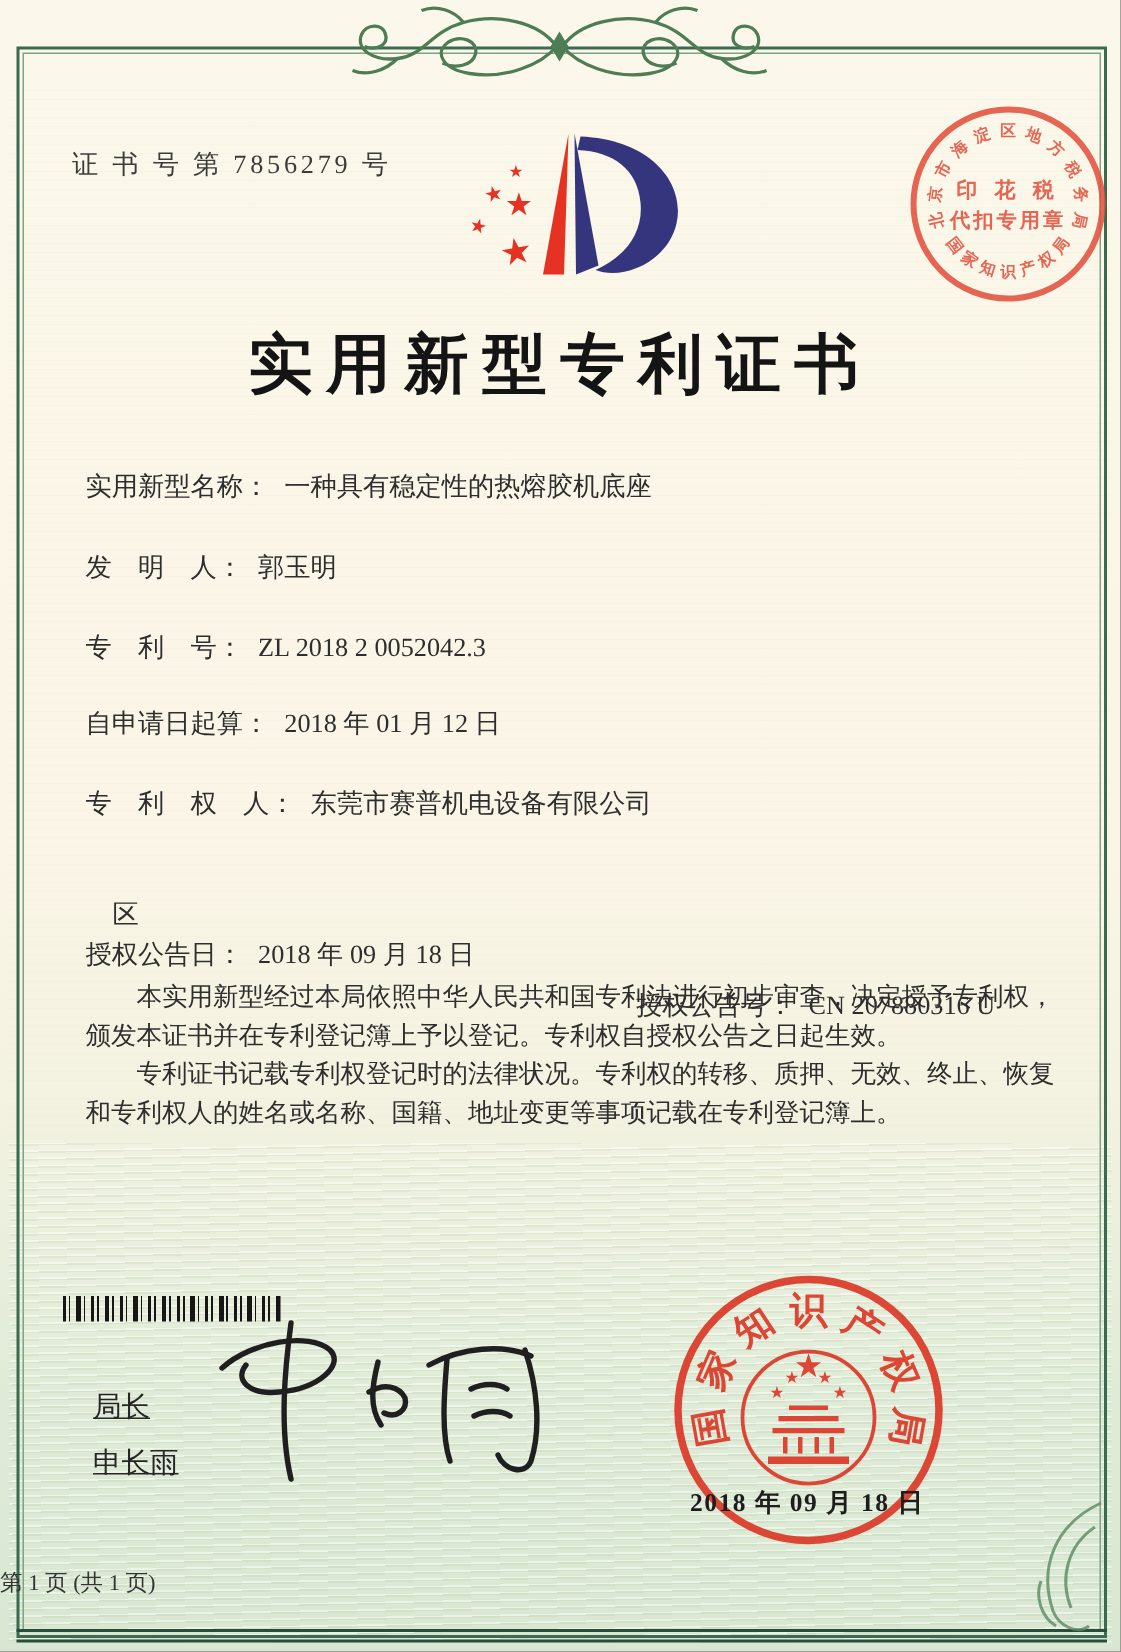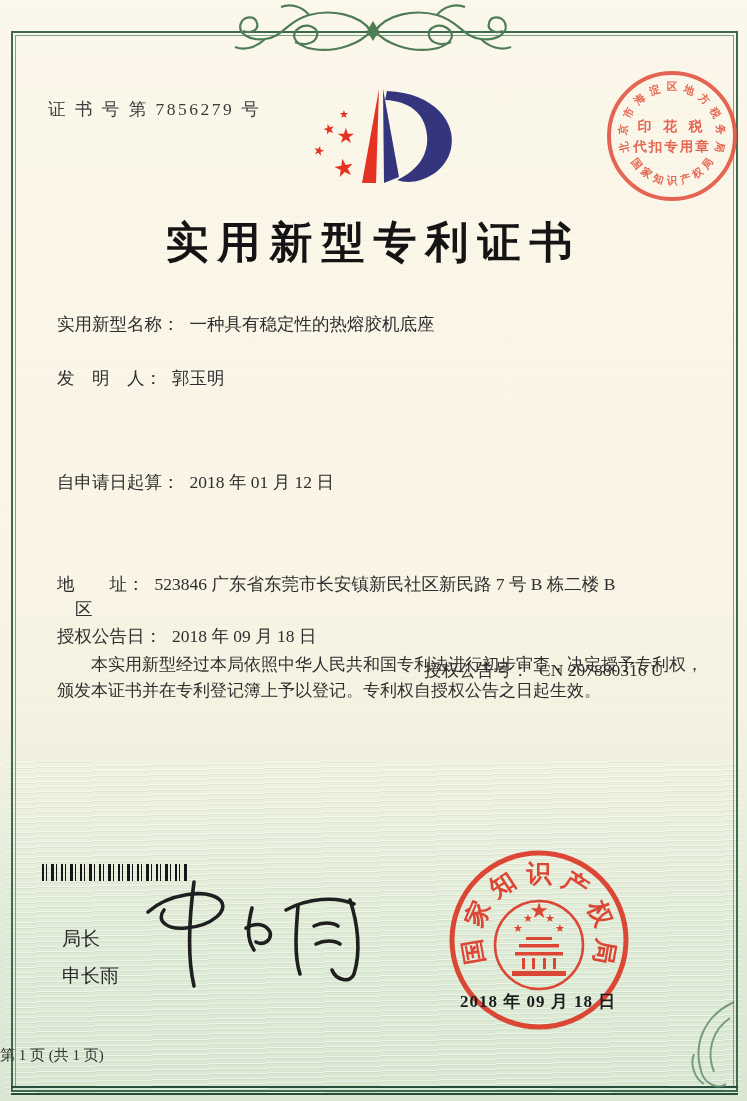--- a/index.html
+++ b/index.html
@@ -28,21 +28,21 @@
   .field{position:absolute;left:57px;font-size:17.5px;white-space:nowrap;color:#2e2e2e;}
   .fvalue{margin-left:10px;}
   .addr-line2{position:absolute;left:75px;top:597px;font-size:17.5px;color:#2e2e2e;}
   .grant-no{left:424px;margin-top:34px;}
   
   .body-text{position:absolute;left:57px;top:652px;width:646px;font-size:17px;line-height:25.6px;text-align:justify;color:#2e2e2e;}
   .body-text p{margin:0;text-indent:2em;}
   
   .barcode{position:absolute;left:42px;top:864px;width:145px;height:17px;
     background:repeating-linear-gradient(90deg,#161616 0 2px,transparent 2px 4px,#161616 4px 5px,transparent 5px 9px,#161616 9px 12px,transparent 12px 14px,#161616 14px 15px,transparent 15px 19px);}
-  .director-block{position:absolute;left:62px;top:920px;font-family:"Liberation Sans","DejaVu Sans",sans-serif;font-size:19px;color:#262626;line-height:37px;}
+  .director-block{position:absolute;left:62px;top:920px;font-family:"Liberation Sans","DejaVu Sans",sans-serif;font-size:19px;color:#262626;line-height:37px;text-decoration:underline;}
   .signature{position:absolute;left:128px;top:876px;width:250px;height:120px;}
   .office-seal{position:absolute;left:447px;top:848px;width:184px;height:184px;opacity:.92;}
   .seal-date{position:absolute;left:460px;top:990px;font-size:17px;font-weight:bold;color:#1d1d1d;letter-spacing:1px;z-index:5;}
   .page-footer{position:absolute;left:0;top:1046px;width:100%;text-align:left;font-size:15px;color:#333;}
   svg text{font-family:"Liberation Serif","DejaVu Serif",serif;}
 </style>
 </head>
 <body>
 
 <div class="page">
@@ -109,36 +109,40 @@
   </svg>
 
   <div class="doc-title">实用新型专利证书</div>
 
   <div class="field" style="top:312px">
     <span>实用新型名称：</span><span class="fvalue">一种具有稳定性的热熔胶机底座</span>
   </div>
   <div class="field" style="top:366px">
     <span>发　明　人：</span><span class="fvalue">郭玉明</span>
   </div>
+  <div class="field" style="top:419px">
+    <span>专　利　号：</span><span class="fvalue">ZL 2018 2 0052042.3</span>
+  </div>
   <div class="field" style="top:470px">
     <span>自申请日起算：</span><span class="fvalue">2018 年 01 月 12 日</span>
   </div>
-  <div class="field" style="top:572px">
-    <span>地　　址：</span><span class="fvalue">523846 广东省东莞市长安镇新民社区新民路 7 号 B 栋二楼 B</span>
+  <div class="field" style="top:523px">
+    <span>专　利　权　人：</span><span class="fvalue">东莞市赛普机电设备有限公司</span>
   </div>
   <div class="addr-line2">区</div>
   <div class="field" style="top:624px">
     <span>授权公告日：</span><span class="fvalue">2018 年 09 月 18 日</span>
   </div>
   <div class="field grant-no" style="top:624px">
     <span>授权公告号：</span><span class="fvalue">CN 207880316 U</span>
   </div>
 
   <div class="body-text">
     <p>本实用新型经过本局依照中华人民共和国专利法进行初步审查，决定授予专利权，颁发本证书并在专利登记簿上予以登记。专利权自授权公告之日起生效。</p>
+    <p>专利证书记载专利权登记时的法律状况。专利权的转移、质押、无效、终止、恢复和专利权人的姓名或名称、国籍、地址变更等事项记载在专利登记簿上。</p>
   </div>
 
   <div class="barcode"></div>
 
   <div class="director-block">
     <div>局长</div>
     <div>申长雨</div>
   </div>
 
   <svg class="signature" viewBox="0 0 250 120">

